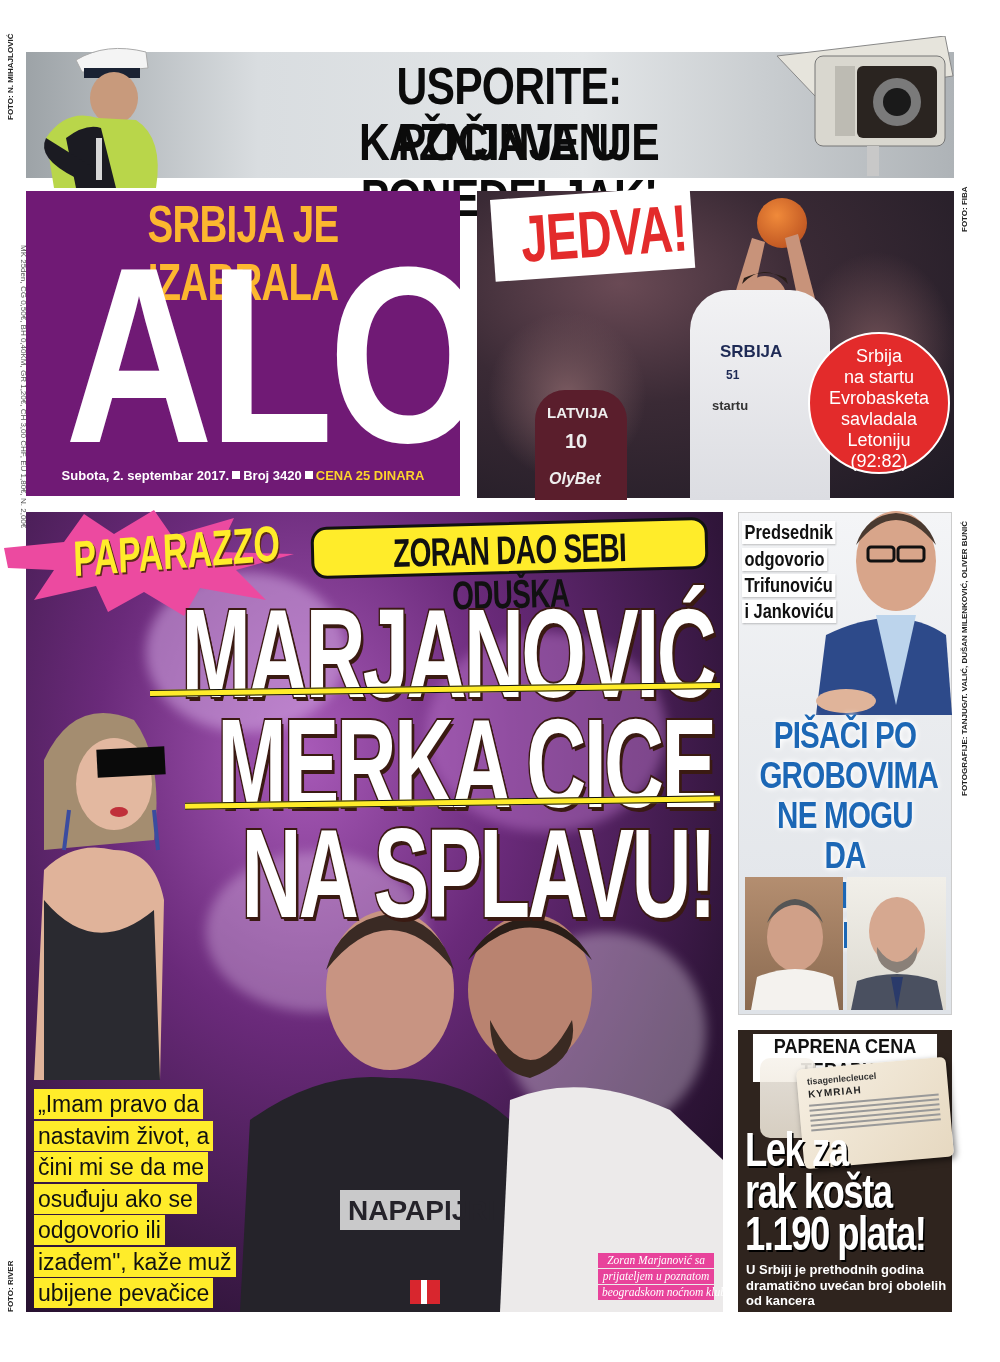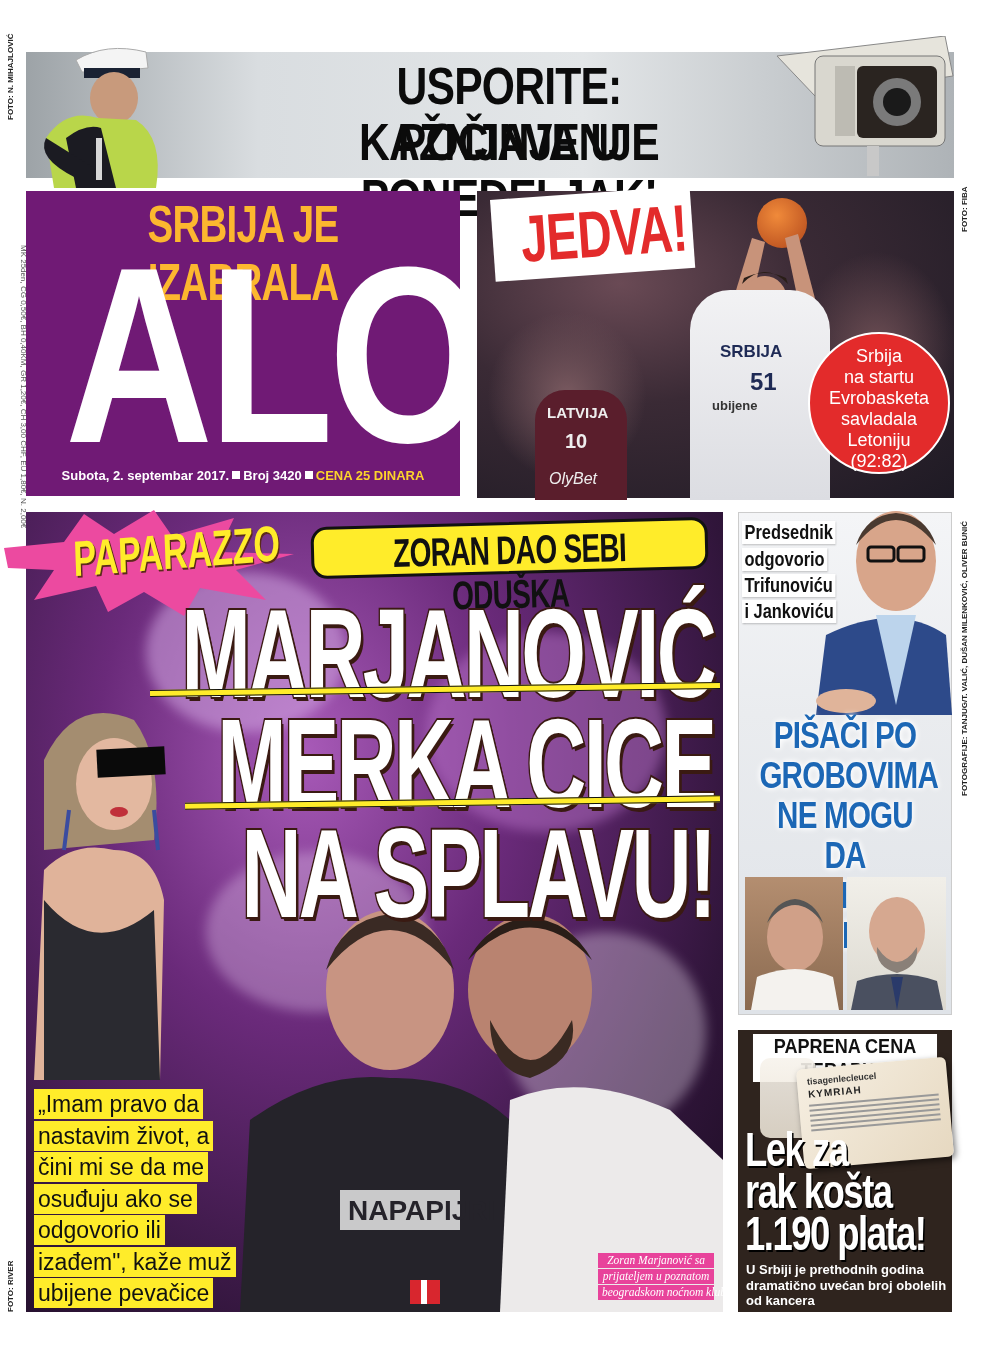--- a/index.html
+++ b/index.html
@@ -23,28 +23,28 @@
   .sq { display: inline-block; width: 8px; height: 8px; background: #fff; margin: 0 3px 1px 3px; }
 
   
   #basket { left: 477px; top: 191px; width: 477px; height: 307px; background:
     radial-gradient(ellipse at 30% 30%, #6a4a55 0%, #3a2a35 40%, #1e1a24 100%); overflow: hidden; }
   .crowd { position: absolute; border-radius: 50%; }
   #jedva-box { left: 490px; top: 200px; width: 200px; height: 82px; background: #ffffff; transform: rotate(-4deg); transform-origin: left top; }
   #jedva-text { position: absolute; left: 0; top: 2px; width: 200px; text-align: center; color: #e32b2b; font-weight: 900; font-size: 66px; line-height: 78px; transform: scaleX(0.72); letter-spacing: -1px; }
   #player-white { left: 690px; top: 290px; width: 140px; height: 210px; background: linear-gradient(#f2f2f4, #dcdde2); border-radius: 40px 40px 0 0; }
   #player-white .jersey-name { position: absolute; left: 30px; top: 52px; color: #1e2a55; font-size: 17px; font-weight: 700; }
-  #player-white .jersey-num { position: absolute; left: 60px; top: 78px; color: #1e2a55; font-size: 24px; font-weight: 700; }
+  #player-white .jersey-num { position: absolute; left: 36px; top: 78px; color: #1e2a55; font-size: 12px; font-weight: 700; }
   #player-white .sponsor { position: absolute; left: 22px; top: 108px; color: #333; font-size: 13px; font-weight: 700; }
   #player-arms { left: 690px; top: 220px; width: 150px; height: 90px; }
   #ball { left: 757px; top: 198px; width: 50px; height: 50px; border-radius: 50%; background: radial-gradient(circle at 40% 35%, #f08a3a, #b1471b); }
   #player-red { left: 535px; top: 390px; width: 92px; height: 110px; background: #5a1e2c; border-radius: 30px 30px 0 0; }
   #player-red .jersey-name { position: absolute; left: 12px; top: 14px; color: #eee; font-size: 15px; font-weight: 700; }
   #player-red .jersey-num { position: absolute; left: 30px; top: 40px; color: #eee; font-size: 20px; font-weight: 700; }
-  #player-red .sponsor { position: absolute; left: 14px; top: 80px; color: #eee; font-size: 16px; font-weight: 400; font-style: italic; }
+  #player-red .sponsor { position: absolute; left: 14px; top: 80px; color: #eee; font-size: 16px; font-weight: 700; font-style: italic; }
   #score-circle { left: 808px; top: 332px; width: 142px; height: 142px; border-radius: 50%; background: #e32b2b; border: 2px solid #ffffff; color: #ffffff; text-align: center; font-size: 18px; line-height: 21px; padding-top: 12px; font-weight: 400; }
   #score-circle span { display: block; }
 
   
   #main-story { left: 26px; top: 512px; width: 697px; height: 800px; background:
     radial-gradient(ellipse at 40% 30%, #a85ab8 0%, #6a2a7a 35%, #30153a 75%, #1a0c20 100%); overflow: hidden; }
   .blob { position: absolute; border-radius: 50%; filter: blur(6px); }
   #paparazzo-burst { left: 4px; top: 508px; width: 290px; height: 110px; }
   #paparazzo-text { left: 34px; top: 525px; width: 240px; text-align: center; color: #ffec2a; font-weight: 900; font-size: 50px; line-height: 56px; transform: scaleX(0.68) rotate(-3deg); transform-origin: center top; text-shadow: 2px 2px 0 #5a2a1a; }
   #kicker-pill { left: 311px; top: 522px; width: 397px; height: 52px; background: #ffec2a; border: 3px solid #111; border-radius: 16px; transform: rotate(-1.5deg); }
@@ -126,21 +126,21 @@
 <div class="abs" id="ball"></div>
 <svg class="abs" id="player-arms" viewBox="0 0 150 90">
   <path d="M40 90 L62 18 L75 22 L60 90 Z" fill="#c8937a"></path>
   <path d="M110 90 L95 18 L108 14 L128 90 Z" fill="#c8937a"></path>
   <ellipse cx="75" cy="80" rx="22" ry="24" fill="#c8937a"></ellipse>
   <path d="M52 64 Q75 40 98 64 L96 58 Q75 48 54 58 Z" fill="#2a1e18"></path>
 </svg>
 <div class="abs" id="player-white">
   <span class="jersey-name">SRBIJA</span>
   <span class="jersey-num">51</span>
-  <span class="sponsor">ubijene</span>
+  <span class="sponsor">startu</span>
 </div>
 <div class="abs" id="player-red">
   <span class="jersey-name">LATVIJA</span>
   <span class="jersey-num">10</span>
   <span class="sponsor">OlyBet</span>
 </div>
 <div class="abs" id="jedva-box">
   <div id="jedva-text">JEDVA!</div>
 </div>
 <div class="abs" id="score-circle">

